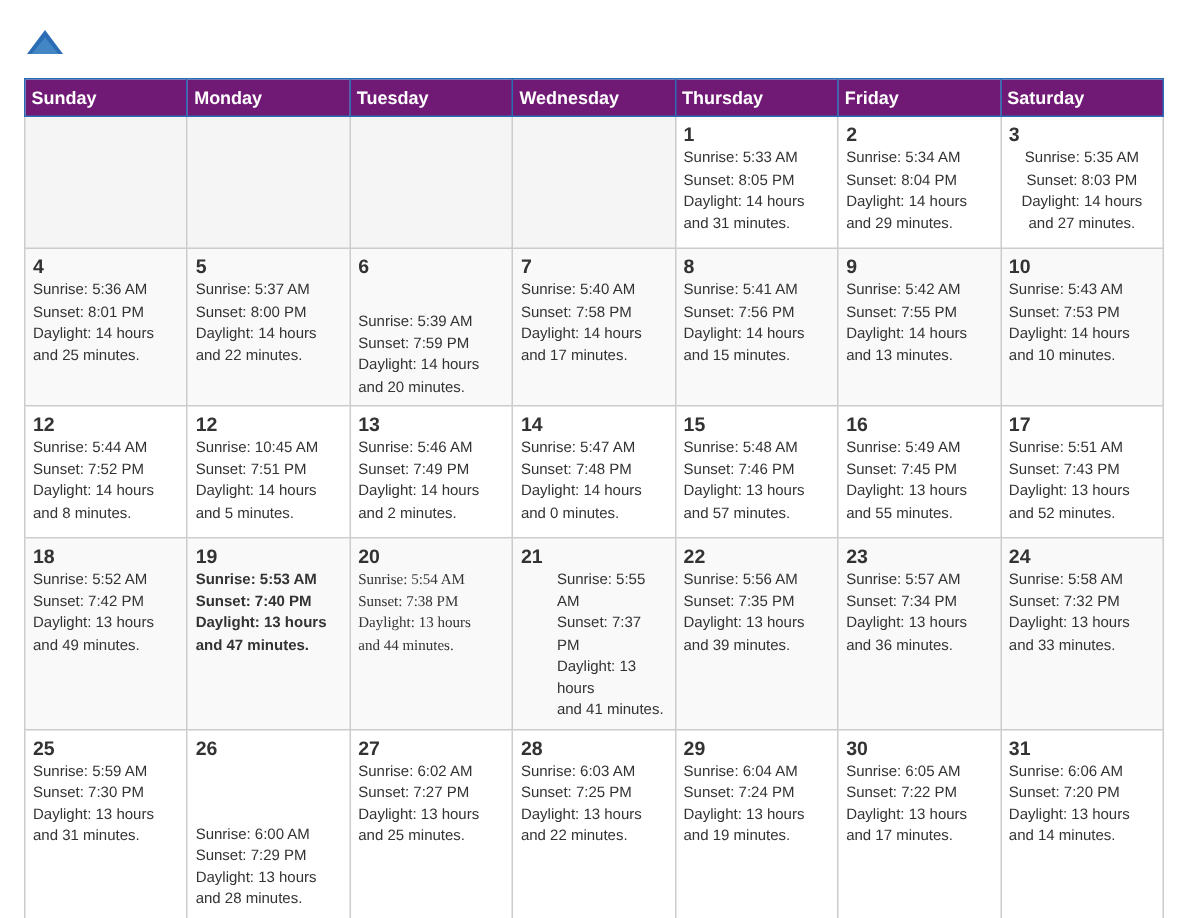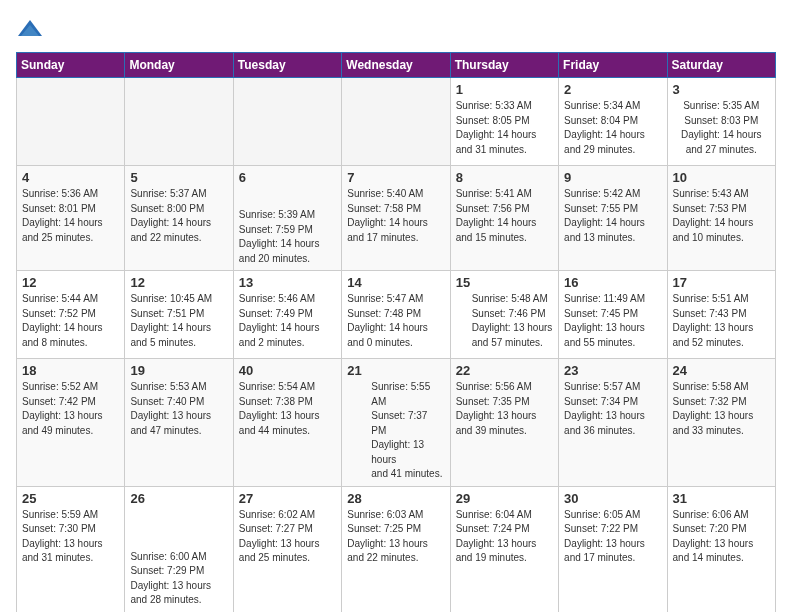--- a/index.html
+++ b/index.html
@@ -220,28 +220,28 @@
         </td>
         <td>
           <span class="day-number">14</span>
           <div class="day-info" style="white-space: pre-line;">Sunrise: 5:47 AM
 Sunset: 7:48 PM
 Daylight: 14 hours
 and 0 minutes.</div>
         </td>
         <td>
           <span class="day-number">15</span>
-          <div class="day-info" style="white-space: pre-line; margin-left: 16px;">Sunrise: 5:48 AM
+          <div class="day-info" style="white-space: pre-line;">Sunrise: 5:48 AM
 Sunset: 7:46 PM
 Daylight: 13 hours
 and 57 minutes.</div>
         </td>
         <td>
           <span class="day-number">16</span>
-          <div class="day-info" style="white-space: pre-line;">Sunrise: 11:49 AM
+          <div class="day-info" style="white-space: pre-line;">Sunrise: 5:49 AM
 Sunset: 7:45 PM
 Daylight: 13 hours
 and 55 minutes.</div>
         </td>
         <td>
           <span class="day-number">17</span>
           <div class="day-info" style="white-space: pre-line;">Sunrise: 5:51 AM
 Sunset: 7:43 PM
 Daylight: 13 hours
 and 52 minutes.</div>
@@ -250,28 +250,28 @@
       <tr>
         <td>
           <span class="day-number">18</span>
           <div class="day-info" style="white-space: pre-line;">Sunrise: 5:52 AM
 Sunset: 7:42 PM
 Daylight: 13 hours
 and 49 minutes.</div>
         </td>
         <td>
           <span class="day-number">19</span>
-          <div class="day-info" style="white-space: pre-line;">Sunrise: 5:53 AM
+          <div class="day-info" style="white-space: pre-line; font-weight: bold;">Sunrise: 5:53 AM
 Sunset: 7:40 PM
 Daylight: 13 hours
 and 47 minutes.</div>
         </td>
         <td>
-          <span class="day-number">40</span>
-          <div class="day-info" style="white-space: pre-line;">Sunrise: 5:54 AM
+          <span class="day-number">20</span>
+          <div class="day-info" style="white-space: pre-line; font-family: Liberation Serif, serif;">Sunrise: 5:54 AM
 Sunset: 7:38 PM
 Daylight: 13 hours
 and 44 minutes.</div>
         </td>
         <td>
           <span class="day-number">21</span>
           <div class="day-info" style="white-space: pre-line; margin-left: 24px;">Sunrise: 5:55 AM
 Sunset: 7:37 PM
 Daylight: 13 hours
 and 41 minutes.</div>

